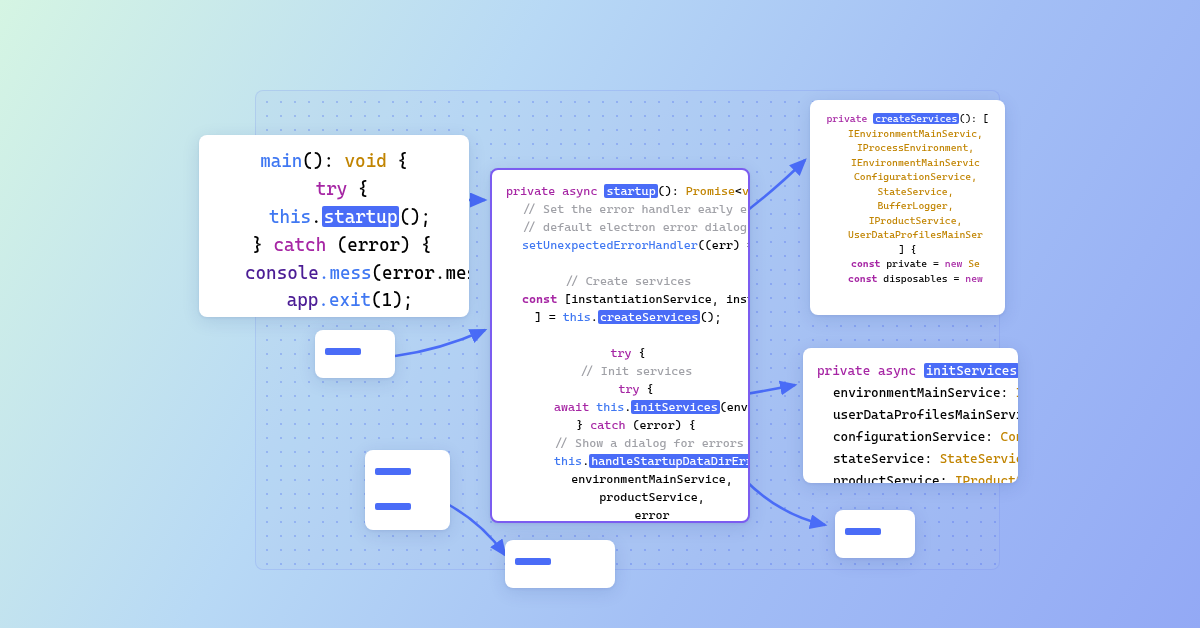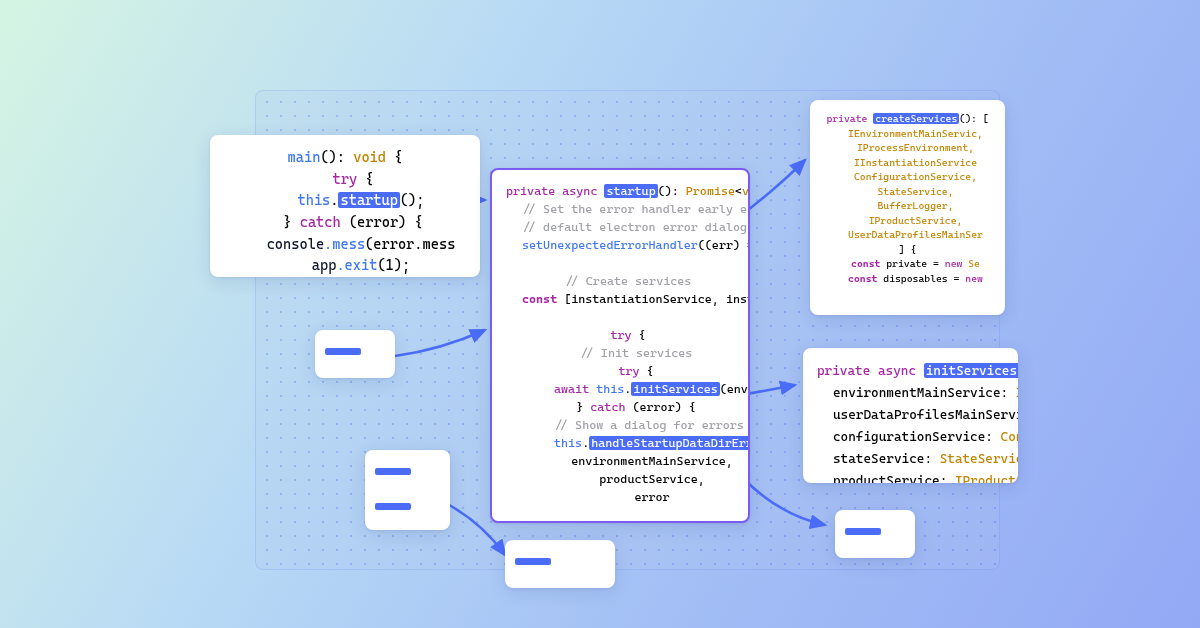--- a/index.html
+++ b/index.html
@@ -59,23 +59,23 @@
   margin-top: 8px;
 }
 .mini-bar2 {
   width: 36px;
   height: 7px;
   background: #4a6cf7;
   border-radius: 2px;
   margin-top: 10px;
 }
 .card-main {
-  left: 210px; top: 135px;
-  width: 270px; height: 142px;
-  font-size: 14px;
+  left: 199px; top: 135px;
+  width: 270px; height: 182px;
+  font-size: 18px;
 }
 .card-center {
   left: 490px; top: 168px;
   width: 260px; height: 355px;
   border: 2px solid #7b5cf0;
   font-size: 12px;
   line-height: 1.5;
 }
 .card-top-right {
   right: 195px; top: 100px;
@@ -87,21 +87,21 @@
   right: 182px; top: 348px;
   width: 215px; height: 135px;
   font-size: 13px;
   line-height: 1.7;
 }
 .tok-kw { color: #a626a4; }
 .tok-fn { color: #4078f2; }
 .tok-type { color: #c18401; }
 .tok-str, .tok-comment { color: #a0a1a7; }
 .tok-this { color: #4078f2; }
-.tok-var { color: #0f172a; }
+.tok-var { color: #4c1d95; }
 .tok-const { color: #a626a4; font-weight: bold; }
 .tok-new { color: #a626a4; }
 .tok-await { color: #a626a4; }
 .hl {
   background: #4a6cf7;
   color: #fff;
   padding: 0 2px;
   border-radius: 2px;
 }
 .ind1 { padding-left: 16px; display: block; }
@@ -144,39 +144,40 @@
 </div>
 
 <div class="card card-center">
   <span class="tok-kw">private</span> <span class="tok-kw">async</span> <span class="hl">startup</span><span>(): </span><span class="tok-type">Promise</span><span>&lt;</span><span class="tok-type">void</span>
   <span class="ind1 tok-comment">// Set the error handler early en</span>
   <span class="ind1 tok-comment">// default electron error dialog</span>
   <span class="ind1"><span class="tok-fn">setUnexpectedErrorHandler</span><span>((err) =</span></span>
   <span class="ind1">&nbsp;</span>
   <span class="ind1 tok-comment">// Create services</span>
   <span class="ind1"><span class="tok-const">const</span><span> [instantiationService, inst</span></span>
+  <span class="ind1"><span>] = </span><span class="tok-this">this</span><span>.</span><span class="hl">createServices</span><span>();</span></span>
   <span class="ind1">&nbsp;</span>
   <span class="ind1"><span class="tok-kw">try</span><span> {</span></span>
   <span class="ind2 tok-comment">// Init services</span>
   <span class="ind2"><span class="tok-kw">try</span><span> {</span></span>
   <span class="ind3"><span class="tok-await">await</span> <span class="tok-this">this</span><span>.</span><span class="hl">initServices</span><span>(envir</span></span>
   <span class="ind2"><span>} </span><span class="tok-kw">catch</span><span> (error) {</span></span>
   <span class="ind3 tok-comment">// Show a dialog for errors t</span>
   <span class="ind3"><span class="tok-this">this</span><span>.</span><span class="hl">handleStartupDataDirError</span></span>
   <span class="ind4">environmentMainService,</span>
   <span class="ind4">productService,</span>
   <span class="ind4">error</span>
   
 </div>
 
 <div class="card card-top-right">
   <span class="tok-kw">private</span> <span class="hl">createServices</span><span>(): [</span>
   <span class="ind1 tok-type">IEnvironmentMainServic,</span>
   <span class="ind1 tok-type">IProcessEnvironment,</span>
-  <span class="ind1 tok-type">IInstantiationService</span>
+  <span class="ind1 tok-type">IEnvironmentMainServic</span>
   <span class="ind1 tok-type">ConfigurationService,</span>
   <span class="ind1 tok-type">StateService,</span>
   <span class="ind1 tok-type">BufferLogger,</span>
   <span class="ind1 tok-type">IProductService,</span>
   <span class="ind1 tok-type">UserDataProfilesMainSer</span>
   <span>] {</span>
   <span class="ind1"><span class="tok-const">const</span><span> private = </span><span class="tok-new">new</span><span class="tok-type"> Se</span></span>
   <span class="ind1"><span class="tok-const">const</span><span> disposables = </span><span class="tok-new">new</span></span>
 </div>
 

